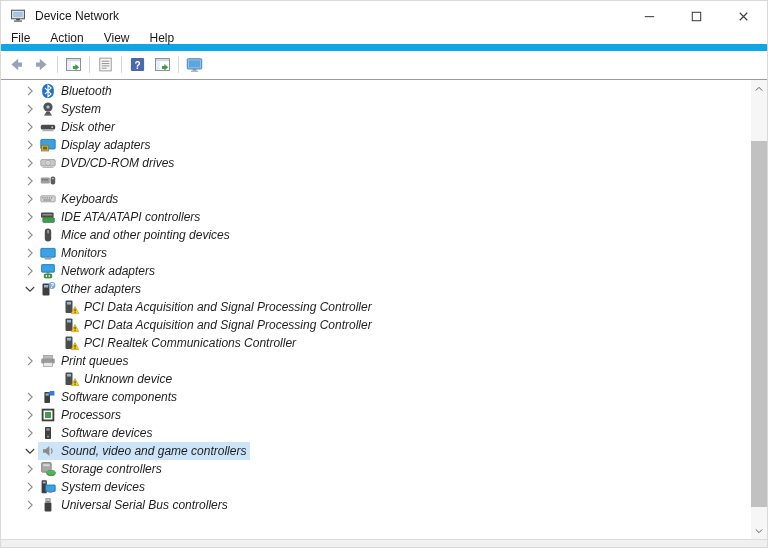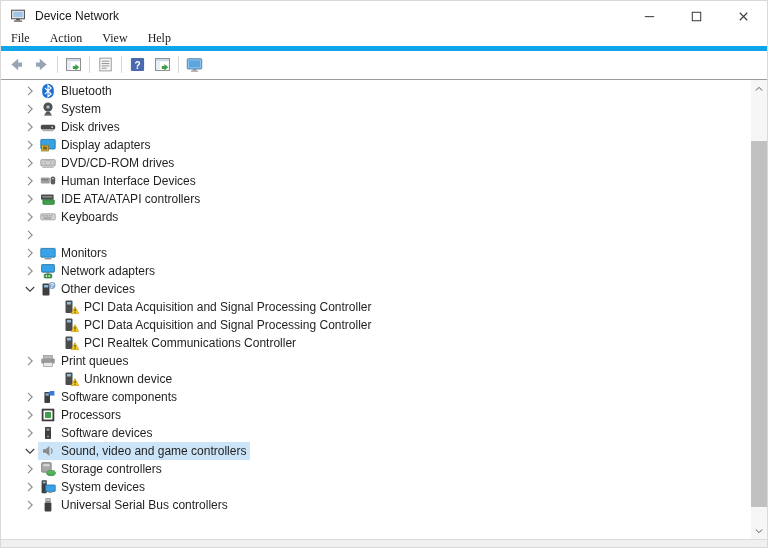--- a/index.html
+++ b/index.html
@@ -9,29 +9,29 @@
     background:#ffffff; color:#1a1a1a; position:relative;
     border:1px solid #d9d9d9;
   }
   .titlebar { height:30px; display:flex; align-items:center; padding-left:9px; background:#fff; }
   .app-icon { width:16px; height:16px; margin-right:9px; display:inline-flex; }
   .title { font-size:12px; color:#1a1a1a; }
   .win-controls { margin-left:auto; display:flex; height:100%; }
   .win-btn { width:47px; height:100%; display:flex; align-items:center; justify-content:center; background:transparent; border:none; cursor:default; }
   .win-btn svg { width:15px; height:15px; }
 
-  .menubar { height:20px; display:flex; align-items:center; padding-left:8px; font-size:12px; border-bottom:5px solid #0ea5e9;font-family:Liberation Serif, serif; }
+  .menubar { height:20px; display:flex; align-items:center; padding-left:8px; font-size:12px; border-bottom:7px solid #0ea5e9; }
   .menu-item { margin-right:16px; padding:1px 2px; cursor:default; }
 
   .toolbar { height:27px; display:flex; align-items:center; padding-left:3px; }
   .tool-btn { width:25px; height:23px; display:flex; align-items:center; justify-content:center; background:transparent; border:none; }
   .tool-btn svg { width:17px; height:17px; }
   .tool-sep { width:1px; height:17px; background:#d6d6d6; margin:0 3px; }
 
-  .content { position:absolute; top:78px; left:0; right:0; bottom:8px; border-top:1px solid #9b9b9b; display:flex; background:#fff; }
+  .content { position:absolute; top:78px; left:0; right:0; bottom:8px; border-top:1px solid #9b9b9b; display:flex; background:#fff;font-style:italic; }
   .tree { flex:1; overflow:hidden; padding-top:2px; }
   .tree-row { height:18px; display:flex; align-items:center; font-size:12px; white-space:nowrap; color:#1f1f1f; }
   .tree-row .chevron { width:16px; height:16px; margin-left:21px; display:inline-flex; flex:none; }
   .tree-row.child { padding-left:60px; }
   .chevron svg, .tree-icon svg { width:16px; height:16px; }
   .row-inner { display:inline-flex; align-items:center; height:18px; padding:0 4px 0 2px; }
   .row-inner.selected { background:#cce4f7; }
   .tree-icon { width:16px; height:16px; display:inline-flex; flex:none; }
   .tree-label { margin-left:5px; }
 
@@ -201,21 +201,21 @@
           </svg>
         </span>
         <span class="row-inner">
           <span class="tree-icon" style="display: inline-flex;">
             <svg viewBox="0 0 16 16">
               <rect x="0.8" y="5.8" width="14.4" height="4.8" rx="1.6" fill="#4a4a4a"></rect>
               <circle cx="12.2" cy="8.2" r="0.9" fill="#ccc"></circle>
               <rect x="2.5" y="11.2" width="11" height="1" fill="#9a9a9a"></rect>
             </svg>
           </span>
-          <span class="tree-label">Disk drives</span>
+          <span class="tree-label">Disk other</span>
         </span>
       </div>
       <div class="tree-row">
         <span class="chevron" style="display: inline-flex;">
           <svg viewBox="0 0 16 16">
             <path d="M6 3.8 10.2 8 6 12.2" fill="none" stroke="#8a8a8a" stroke-width="1.1"></path>
           </svg>
         </span>
         <span class="row-inner">
           <span class="tree-icon" style="display: inline-flex;">
@@ -256,38 +256,20 @@
           <span class="tree-icon" style="display: inline-flex;">
             <svg viewBox="0 0 16 16">
               <rect x="0.8" y="4.5" width="9" height="6" rx="1" fill="#9d9d9d"></rect>
               <rect x="2" y="6" width="1.4" height="1.4" fill="#6e6e6e"></rect>
               <rect x="4.2" y="6" width="1.4" height="1.4" fill="#6e6e6e"></rect>
               <rect x="6.4" y="6" width="1.4" height="1.4" fill="#6e6e6e"></rect>
               <rect x="10.6" y="3.5" width="4.6" height="8" rx="2" fill="#5c5c5c"></rect>
               <circle cx="12.9" cy="5.6" r="0.8" fill="#ddd"></circle>
             </svg>
           </span>
-          <span class="tree-label">Human Interface Devices</span>
-        </span>
-      </div>
-      <div class="tree-row">
-        <span class="chevron" style="display: inline-flex;">
-          <svg viewBox="0 0 16 16">
-            <path d="M6 3.8 10.2 8 6 12.2" fill="none" stroke="#8a8a8a" stroke-width="1.1"></path>
-          </svg>
-        </span>
-        <span class="row-inner">
-          <span class="tree-icon" style="display: inline-flex;">
-            <svg viewBox="0 0 16 16">
-              <rect x="1" y="3.6" width="12.6" height="5.2" rx="1" fill="#4a4a4a"></rect>
-              <rect x="2.4" y="5" width="9.8" height="1.6" fill="#8c8c8c"></rect>
-              <rect x="2.8" y="8.8" width="11.6" height="4.6" rx="0.8" fill="#3e9e49" stroke="#236b2c" stroke-width="0.6"></rect>
-            </svg>
-          </span>
-          <span class="tree-label">IDE ATA/ATAPI controllers</span>
         </span>
       </div>
       <div class="tree-row">
         <span class="chevron" style="display: inline-flex;">
           <svg viewBox="0 0 16 16">
             <path d="M6 3.8 10.2 8 6 12.2" fill="none" stroke="#8a8a8a" stroke-width="1.1"></path>
           </svg>
         </span>
         <span class="row-inner">
           <span class="tree-icon" style="display: inline-flex;">
@@ -303,20 +285,46 @@
           </span>
           <span class="tree-label">Keyboards</span>
         </span>
       </div>
       <div class="tree-row">
         <span class="chevron" style="display: inline-flex;">
           <svg viewBox="0 0 16 16">
             <path d="M6 3.8 10.2 8 6 12.2" fill="none" stroke="#8a8a8a" stroke-width="1.1"></path>
           </svg>
         </span>
+        <span class="row-inner">
+          <span class="tree-icon" style="display: inline-flex;">
+            <svg viewBox="0 0 16 16">
+              <rect x="1" y="3.6" width="12.6" height="5.2" rx="1" fill="#4a4a4a"></rect>
+              <rect x="2.4" y="5" width="9.8" height="1.6" fill="#8c8c8c"></rect>
+              <rect x="2.8" y="8.8" width="11.6" height="4.6" rx="0.8" fill="#3e9e49" stroke="#236b2c" stroke-width="0.6"></rect>
+            </svg>
+          </span>
+          <span class="tree-label">IDE ATA/ATAPI controllers</span>
+        </span>
+      </div>
+      <div class="tree-row">
+        <span class="chevron" style="display: inline-flex;">
+          <svg viewBox="0 0 16 16">
+            <path d="M6 3.8 10.2 8 6 12.2" fill="none" stroke="#8a8a8a" stroke-width="1.1"></path>
+          </svg>
+        </span>
+        <span class="row-inner">
+          <span class="tree-icon" style="display: inline-flex;">
+            <svg viewBox="0 0 16 16">
+              <rect x="4.8" y="1.6" width="6.4" height="12.8" rx="3.2" fill="#4c4c4c"></rect>
+              <rect x="7.6" y="3" width="0.9" height="3.4" rx="0.45" fill="#e8e8e8"></rect>
+            </svg>
+          </span>
+          <span class="tree-label">Mice and other pointing devices</span>
+        </span>
       </div>
       <div class="tree-row">
         <span class="chevron" style="display: inline-flex;">
           <svg viewBox="0 0 16 16">
             <path d="M6 3.8 10.2 8 6 12.2" fill="none" stroke="#8a8a8a" stroke-width="1.1"></path>
           </svg>
         </span>
         <span class="row-inner">
           <span class="tree-icon" style="display: inline-flex;">
             <svg viewBox="0 0 16 16">
@@ -354,21 +362,21 @@
         </span>
         <span class="row-inner">
           <span class="tree-icon" style="display: inline-flex;">
             <svg viewBox="0 0 16 16">
               <rect x="2.5" y="2.5" width="7" height="12" rx="1" fill="#3f3f3f"></rect>
               <rect x="4" y="4" width="4" height="2.5" fill="#8fb9d8"></rect>
               <circle cx="12" cy="4.5" r="3.4" fill="#7da7cc"></circle>
               <text x="12" y="6.8" font-size="6.5" text-anchor="middle" fill="#fff" font-weight="bold" font-family="sans-serif">?</text>
             </svg>
           </span>
-          <span class="tree-label">Other devices</span>
+          <span class="tree-label">Other adapters</span>
         </span>
       </div>
       <div class="tree-row child">
         <span class="row-inner">
           <span class="tree-icon" style="display: inline-flex;">
             <svg viewBox="0 0 16 16">
               <rect x="2.5" y="1.5" width="7" height="12.5" rx="1" fill="#4c4c4c"></rect>
               <rect x="4" y="3" width="4" height="2.5" fill="#8fb9d8"></rect>
               <path d="M8.2 14.6 12 7.6l3.8 7z" fill="#fdd017" stroke="#b98d00" stroke-width="0.6"></path>
               <rect x="11.6" y="9.9" width="0.9" height="2.6" fill="#222"></rect>

